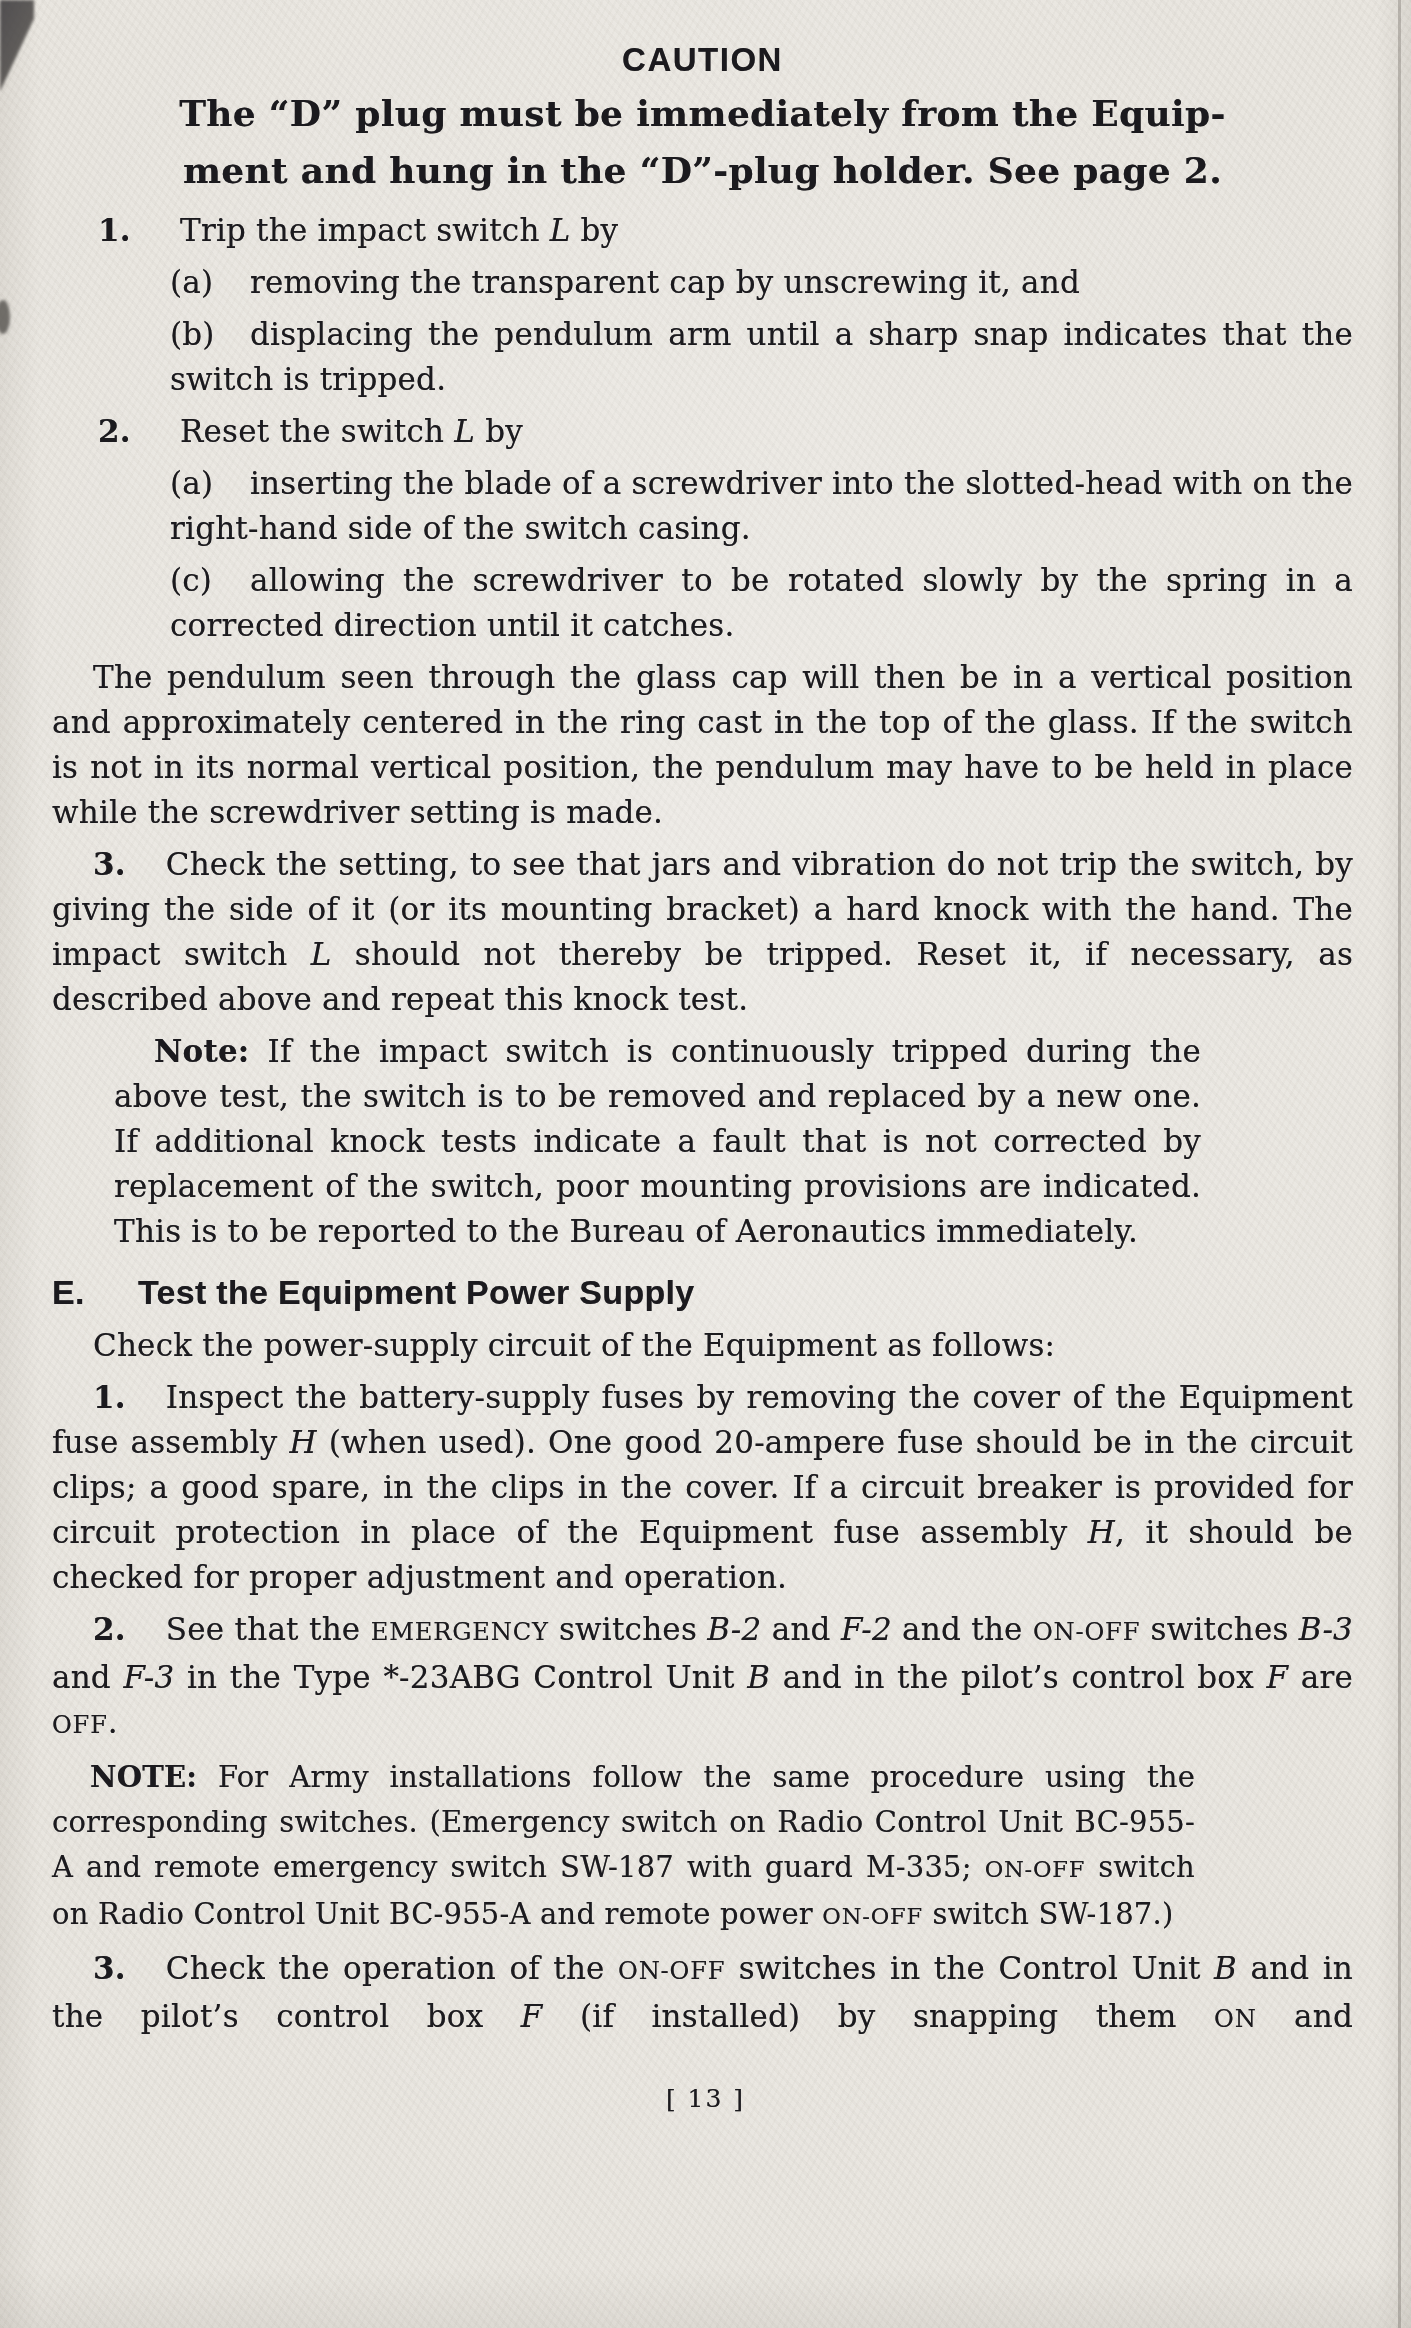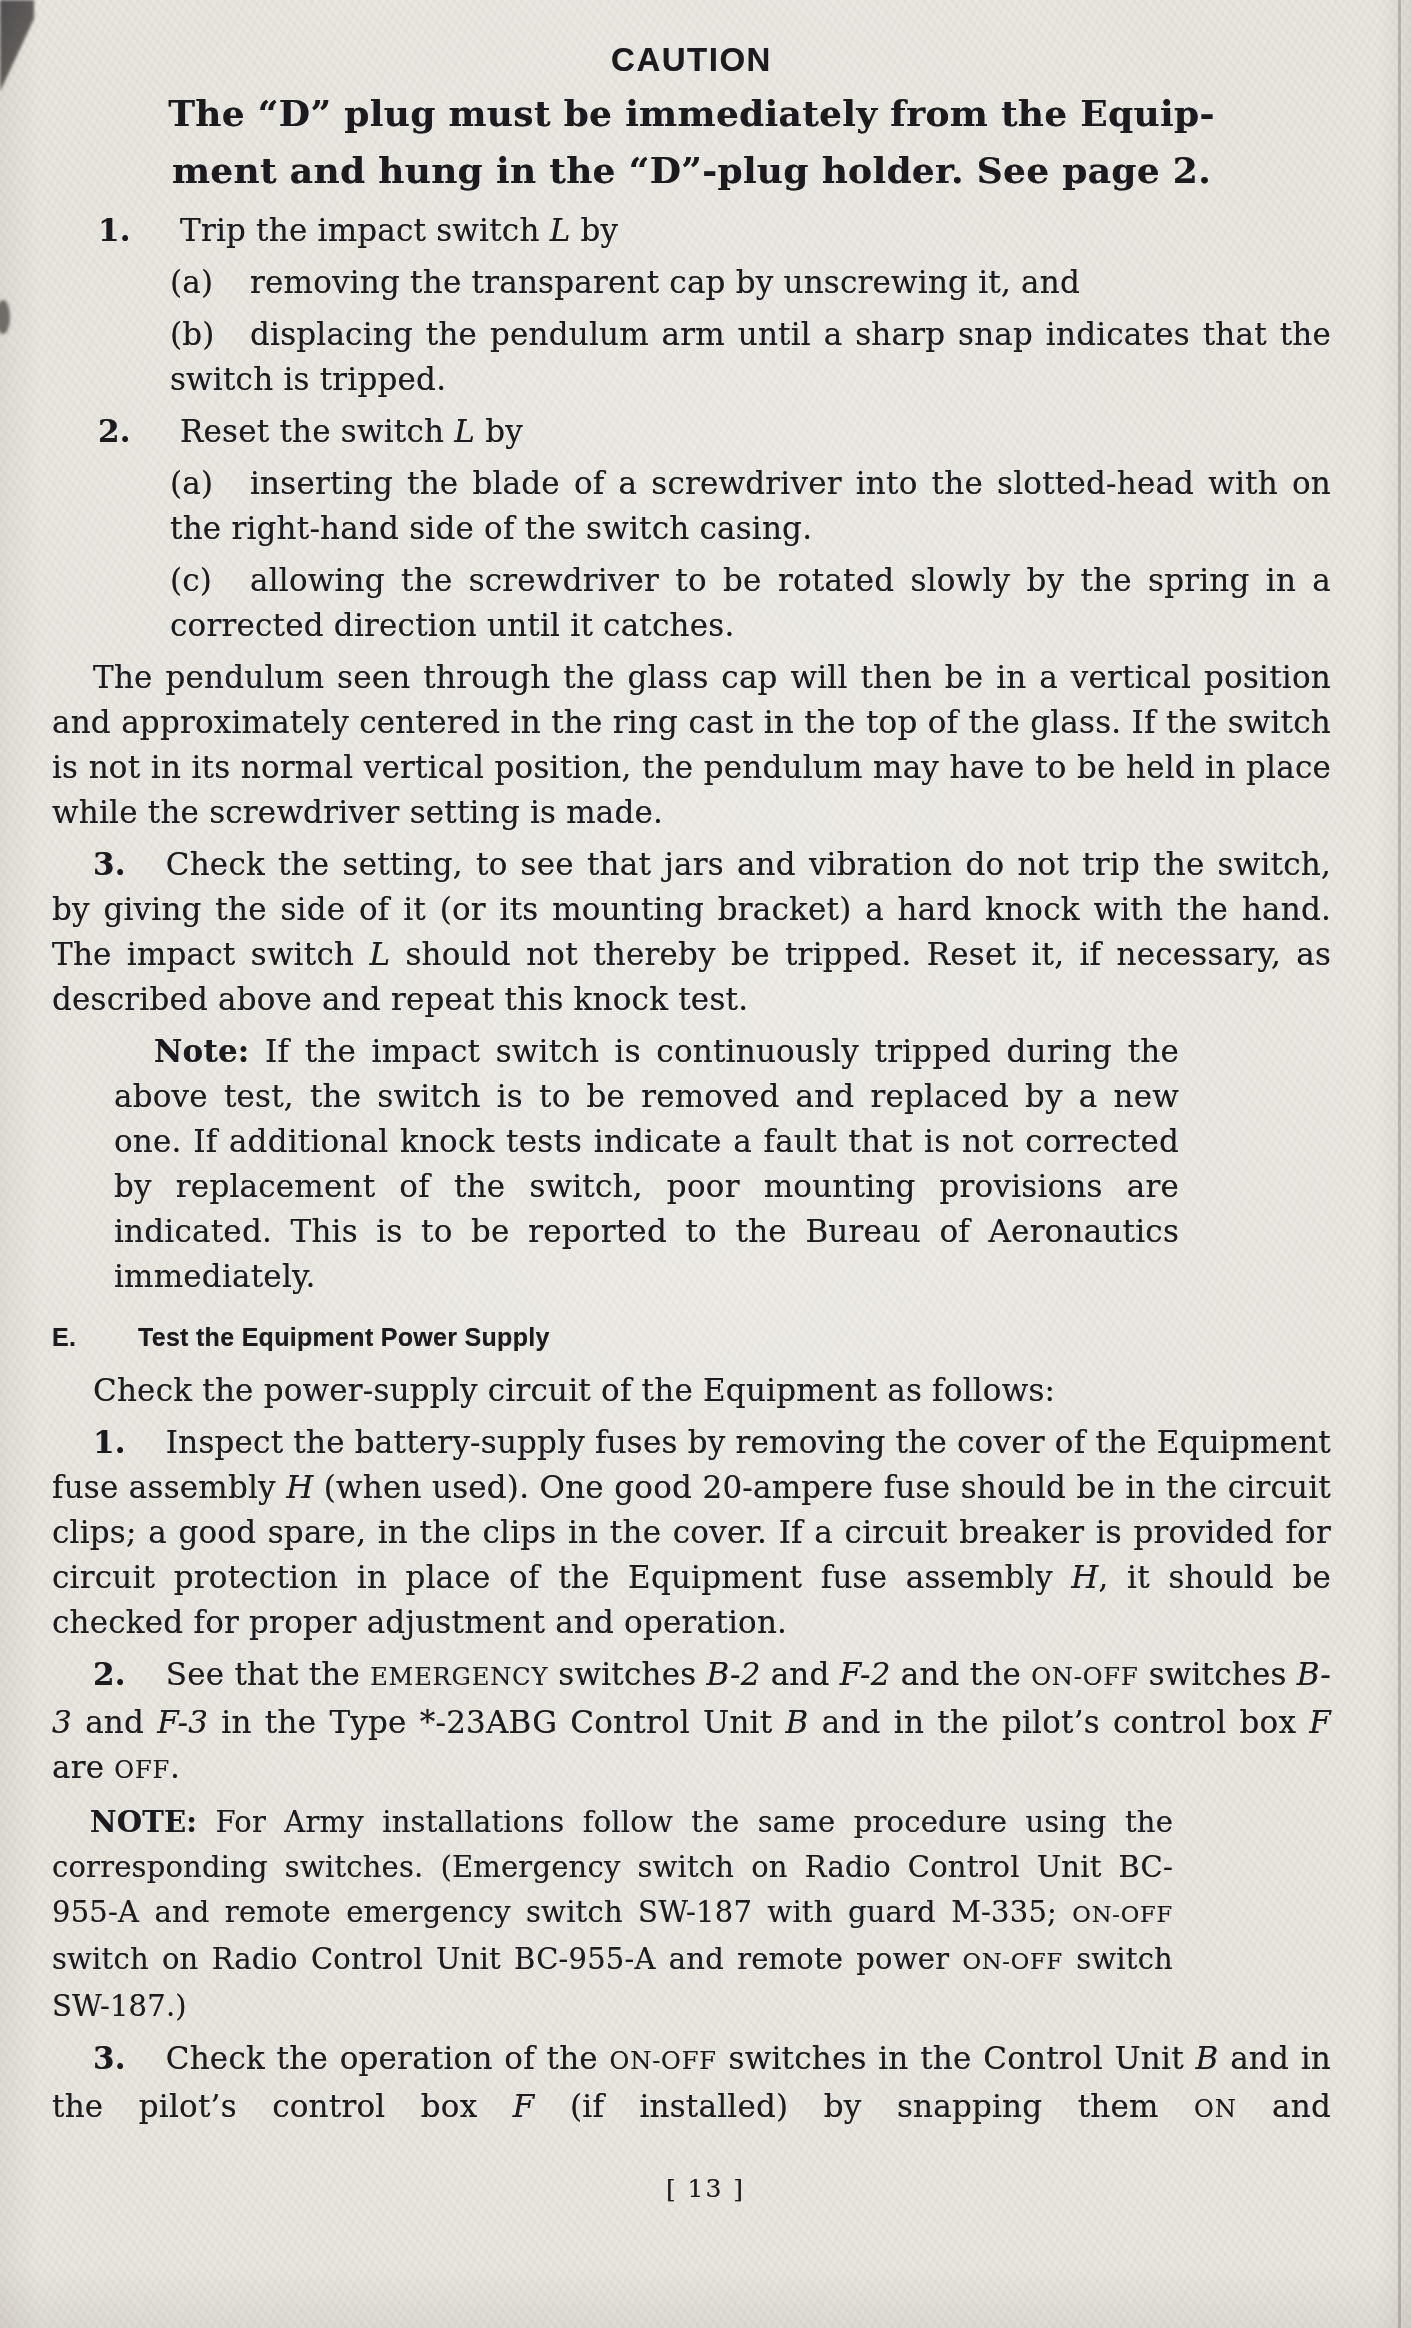--- a/index.html
+++ b/index.html
@@ -14,21 +14,21 @@
       linear-gradient(0deg, rgba(120,112,100,.10) 0, rgba(0,0,0,0) 60px),
       repeating-linear-gradient(47deg, rgba(125,118,106,.045) 0 3px, rgba(0,0,0,0) 3px 7px),
       repeating-linear-gradient(-63deg, rgba(125,118,106,.04) 0 2px, rgba(0,0,0,0) 2px 6px),
       #e9e6e0;
     overflow:hidden;
     color:#1b1a1e;
     font-family:"DejaVu Serif", serif;
     font-size:31px;
     line-height:45px;
   }
-  .content{padding:38px 80px 0 52px;}
+  .content{padding:38px 58px 0 52px;}
   .blk{margin:7px 0 0 0;text-align:justify;letter-spacing:.2px;text-shadow:0 0 .5px rgba(27,26,30,.55);}
   .blk:first-child{margin-top:0;}
 
   .caution-title{
     text-align:center;
     font-family:"Liberation Sans", sans-serif;
     font-weight:700;font-size:33px;letter-spacing:1.5px;line-height:44px;
   }
   .caution-para{
     text-align:center;
@@ -38,21 +38,21 @@
   .li-top{margin-left:46px;}
   .li-top .num{display:inline-block;width:82px;font-weight:700;}
   .sub{margin-left:118px;}
   .sub .num{display:inline-block;width:80px;}
   .para{text-indent:41px;}
   .para .num{font-weight:700;margin-right:40px;}
   .note{margin-left:62px;margin-right:152px;text-indent:40px;}
   .note-small{margin-right:158px;text-indent:38px;font-size:29px;line-height:45px;}
   .heading-e{
     font-family:"Liberation Sans", sans-serif;
-    font-weight:700;font-size:25px;line-height:45px;
+    font-weight:700;font-size:34px;line-height:45px;
     margin-top:16px;margin-bottom:8px;text-align:left;letter-spacing:.3px;
   }
   .heading-e .num{display:inline-block;width:86px;}
   .fill{text-align-last:justify;}
 
   .i{font-style:italic;}
   .b{font-weight:700;}
   .sc{font-size:.78em;letter-spacing:.8px;}
 
   .page-footer{

